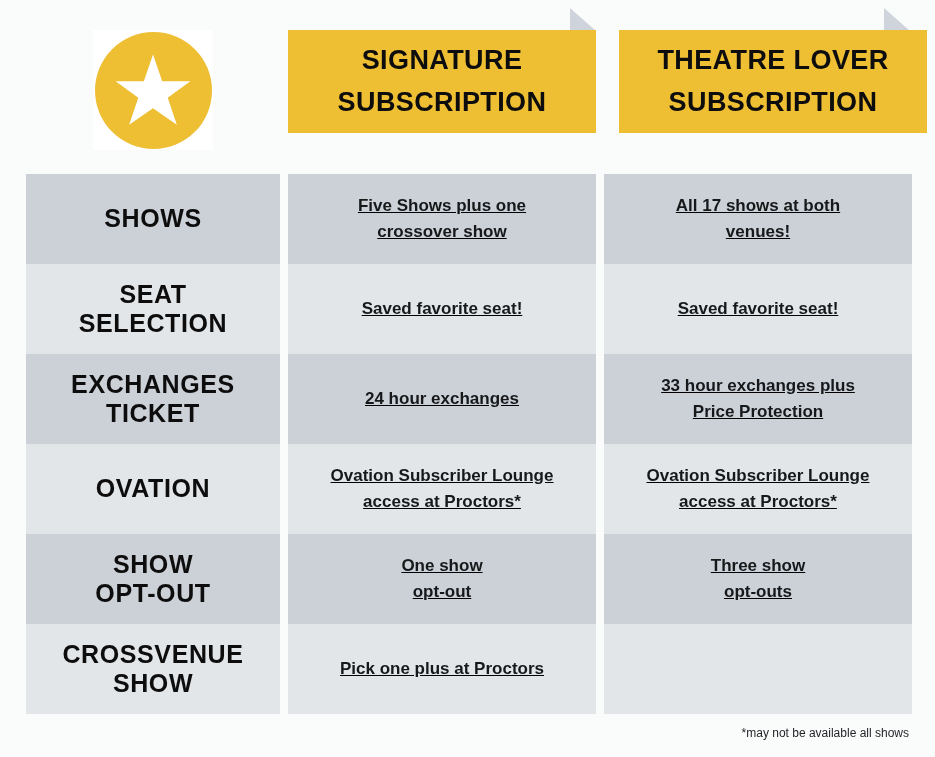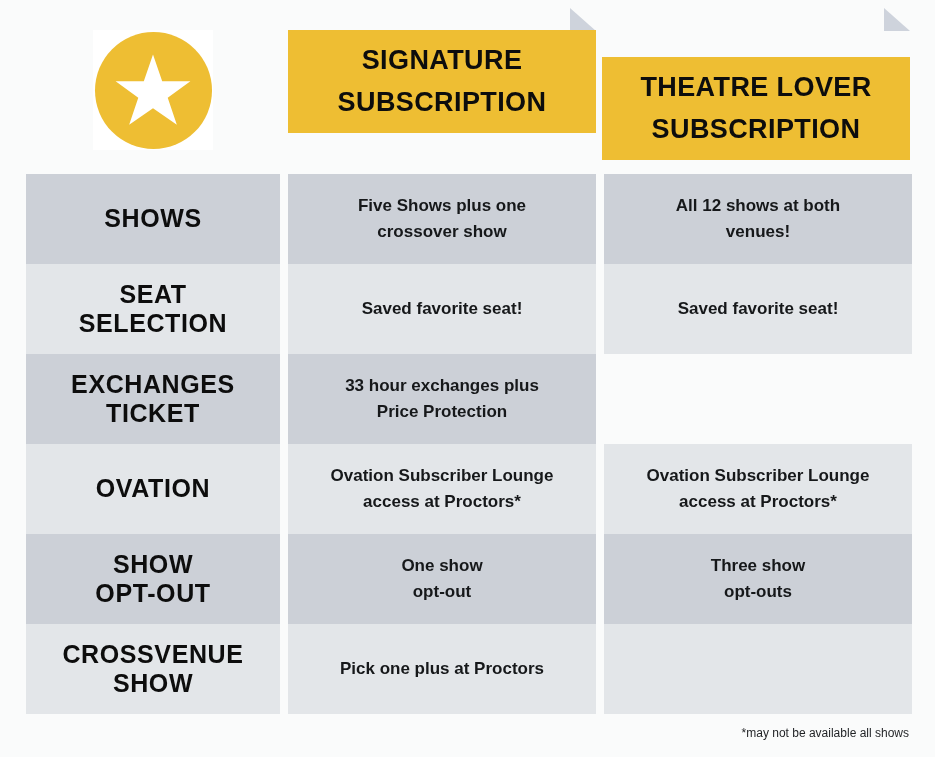--- a/index.html
+++ b/index.html
@@ -63,21 +63,21 @@
     position: absolute;
     top: 30px;
     height: 103px;
     background: #eebe33;
     display: flex;
     align-items: center;
     justify-content: center;
     text-align: center;
   }
   .banner-1 { left: 288px; width: 308px; }
-  .banner-2 { left: 602px; width: 308px; margin-top: 27px; }
+  .banner-2 { left: 619px; width: 308px; }
 
   .banner-title {
     font-size: 27px;
     font-weight: 700;
     line-height: 1.52;
     color: #0d0d0d;
     letter-spacing: 0.4px;
     text-transform: uppercase;
     padding: 0 10px;
   }
@@ -114,20 +114,21 @@
     text-align: center;
     padding: 4px 12px;
   }
   .cell.label {
     width: 254px;
     flex: 0 0 254px;
   }
   .cell.value {
     width: 308px;
     flex: 0 0 308px;
+    text-decoration: underline;
   }
   .shade-dark { background: #ccd0d7; }
   .shade-light { background: #e3e6e9; }
 
   .label-text {
     font-size: 25px;
     font-weight: 700;
     line-height: 1.18;
     letter-spacing: 0.6px;
     color: #0d0d0d;
@@ -196,21 +197,21 @@
         </div>
       </div>
       <div class="cell value shade-dark">
         <div class="value-text">
           <div>Five Shows plus one</div>
           <div>crossover show</div>
         </div>
       </div>
       <div class="cell value shade-dark">
         <div class="value-text">
-          <div>All 12 shows at both</div>
+          <div>All 17 shows at both</div>
           <div>venues!</div>
         </div>
       </div>
     </div>
 
     <div class="row">
       <div class="cell label shade-light">
         <div class="label-text">
           <div>SEAT</div>
           <div>SELECTION</div>
@@ -230,20 +231,25 @@
 
     <div class="row">
       <div class="cell label shade-dark">
         <div class="label-text">
           <div>EXCHANGES</div>
           <div>TICKET</div>
         </div>
       </div>
       <div class="cell value shade-dark">
         <div class="value-text">
+          <div>24 hour exchanges</div>
+        </div>
+      </div>
+      <div class="cell value shade-dark">
+        <div class="value-text">
           <div>33 hour exchanges plus</div>
           <div>Price Protection</div>
         </div>
       </div>
     </div>
 
     <div class="row">
       <div class="cell label shade-light">
         <div class="label-text">
           <div>OVATION</div>

